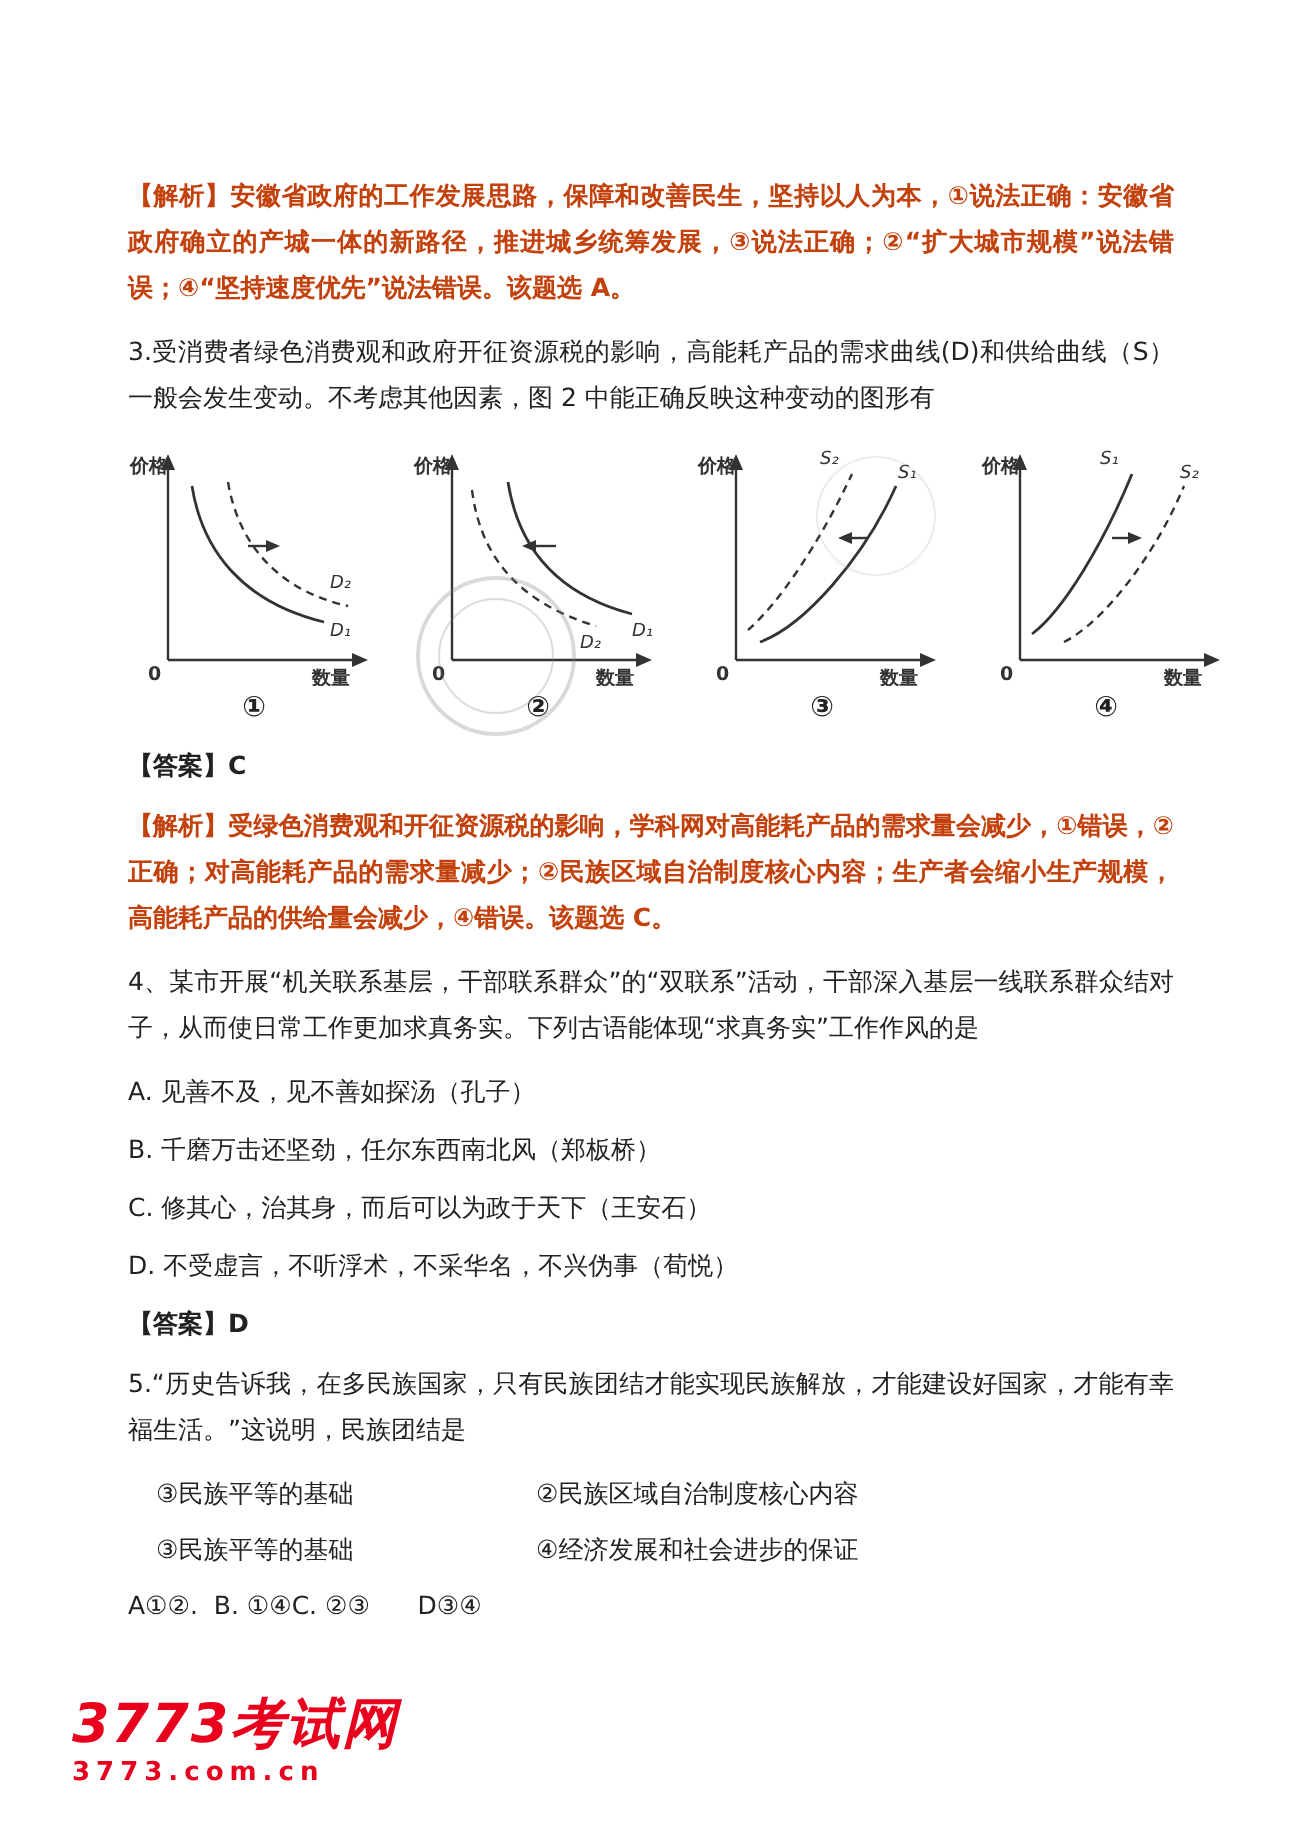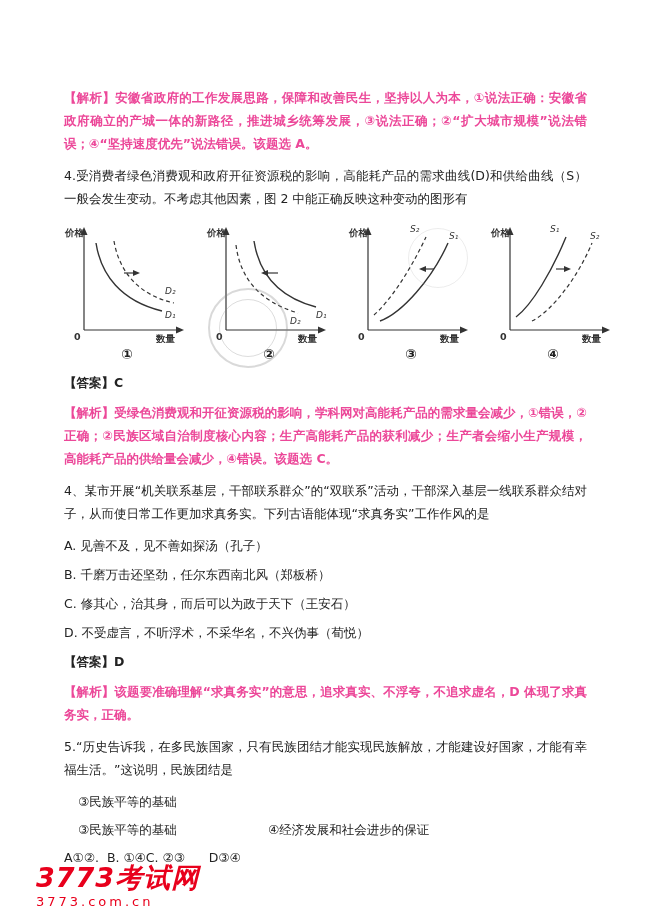--- a/index.html
+++ b/index.html
@@ -7,46 +7,46 @@
     position:relative;
     width:645px;height:912px;
     background:#ffffff;
     overflow:hidden;
     font-family:"DejaVu Sans",sans-serif;
     color:#222222;
     box-sizing:border-box;
     padding:86px 58px 0 64px;
   }
   .para{font-size:12.5px;line-height:23px;margin:0 0 9px;text-align:justify;}
-  .red{color:#ec4899;font-weight:600;}
+  .red{color:#c2410c;font-weight:600;}
   .opt{font-size:12.5px;line-height:23px;margin:0 0 6px;}
   .pre{white-space:pre-wrap;}
   .answer{font-size:12.5px;line-height:23px;margin:0 0 7px;font-weight:700;}
   .figure-row{display:flex;gap:16px;margin:4px 0 8px;}
   .panel{width:126px;}
   .pnum{text-align:center;font-size:14px;font-weight:bold;margin-top:-2px;line-height:18px;}
   svg text.ax{font-size:9.5px;fill:#333;font-weight:bold;font-family:"DejaVu Sans",sans-serif;}
   svg text.cl{font-size:9px;fill:#333;font-style:italic;font-family:"DejaVu Sans",sans-serif;}
   .q5row{display:flex;font-size:12.5px;line-height:23px;margin:0 0 5px;padding-left:14px;}
   .q5row .c1{width:190px;}
   .stamp{position:absolute;border-radius:50%;border:2px solid rgba(130,130,130,0.30);}
   .stamp .inner{position:absolute;left:9px;top:9px;right:9px;bottom:9px;border-radius:50%;border:1px solid rgba(130,130,130,0.28);}
   .stamp2{position:absolute;border-radius:50%;border:1.5px solid rgba(150,150,150,0.18);}
-  .footer{position:absolute;left:36px;bottom:1px;}
+  .footer{position:absolute;left:36px;bottom:16px;}
   .logo{font-size:27px;font-weight:900;font-style:italic;color:#e8001c;letter-spacing:1px;line-height:30px;}
-  .domain{font-size:13px;font-weight:normal;color:#e8001c;letter-spacing:3px;line-height:18px;}
+  .domain{font-size:13px;font-weight:bold;color:#e8001c;letter-spacing:3px;line-height:18px;}
 </style>
 </head>
 <body>
 
 <div class="page">
 
   <p class="para red">【解析】安徽省政府的工作发展思路，保障和改善民生，坚持以人为本，①说法正确：安徽省政府确立的产城一体的新路径，推进城乡统筹发展，③说法正确；②“扩大城市规模”说法错误；④“坚持速度优先”说法错误。该题选 A。</p>
 
-  <p class="para">4.受消费者绿色消费观和政府开征资源税的影响，高能耗产品的需求曲线(D)和供给曲线（S）一般会发生变动。不考虑其他因素，图 2 中能正确反映这种变动的图形有</p>
+  <p class="para">3.受消费者绿色消费观和政府开征资源税的影响，高能耗产品的需求曲线(D)和供给曲线（S）一般会发生变动。不考虑其他因素，图 2 中能正确反映这种变动的图形有</p>
 
   <div class="figure-row">
 
     <div class="panel">
       <svg viewBox="0 0 126 124" width="126" height="124">
         <line x1="20" y1="111" x2="20" y2="14" stroke="#333" stroke-width="1.2"></line>
         <line x1="20" y1="111" x2="114" y2="111" stroke="#333" stroke-width="1.2"></line>
         <polygon points="20,8 16.5,16 23.5,16" fill="#333"></polygon>
         <polygon points="120,111 112,107.5 112,114.5" fill="#333"></polygon>
         <path d="M32,24 C37,56 57,82 98,92" fill="none" stroke="#333" stroke-width="1.4"></path>
@@ -117,37 +117,37 @@
         <text class="cl" x="100" y="20">S₂</text>
       </svg>
       <div class="pnum">④</div>
     </div>
 
   </div>
 
 
   <p class="answer">【答案】C</p>
 
-  <p class="para red">【解析】受绿色消费观和开征资源税的影响，学科网对高能耗产品的需求量会减少，①错误，②正确；②民族区域自治制度核心内容；生产高能耗产品的获利减少；生产者会缩小生产规模，高能耗产品的供给量会减少，④错误。该题选 C。</p>
+  <p class="para red">【解析】受绿色消费观和开征资源税的影响，学科网对高能耗产品的需求量会减少，①错误，②正确；对高能耗产品的需求量减少；②民族区域自治制度核心内容；生产者会缩小生产规模，高能耗产品的供给量会减少，④错误。该题选 C。</p>
 
   <p class="para">4、某市开展“机关联系基层，干部联系群众”的“双联系”活动，干部深入基层一线联系群众结对子，从而使日常工作更加求真务实。下列古语能体现“求真务实”工作作风的是</p>
 
   <p class="opt">A. 见善不及，见不善如探汤（孔子）</p>
   <p class="opt">B. 千磨万击还坚劲，任尔东西南北风（郑板桥）</p>
   <p class="opt">C. 修其心，治其身，而后可以为政于天下（王安石）</p>
   <p class="opt">D. 不受虚言，不听浮术，不采华名，不兴伪事（荀悦）</p>
 
   <p class="answer">【答案】D</p>
 
-  <p class="para red">【解析】该题要准确理解“求真务实”的意思，追求真实、不浮夸，不追求虚名，D 体现了求真务实，正确。</p>
 
   <p class="para">5.“历史告诉我，在多民族国家，只有民族团结才能实现民族解放，才能建设好国家，才能有幸福生活。”这说明，民族团结是</p>
 
   <div class="q5row">
     <span class="c1">③民族平等的基础</span>
+    <span>②民族区域自治制度核心内容</span>
   </div>
   <div class="q5row">
     <span class="c1">③民族平等的基础</span>
     <span>④经济发展和社会进步的保证</span>
   </div>
 
   <p class="opt pre">A①②.  B. ①④C. ②③      D③④</p>
 
   <div class="stamp" style="left:208px;top:288px;width:76px;height:76px;">
     <div class="inner"></div>

